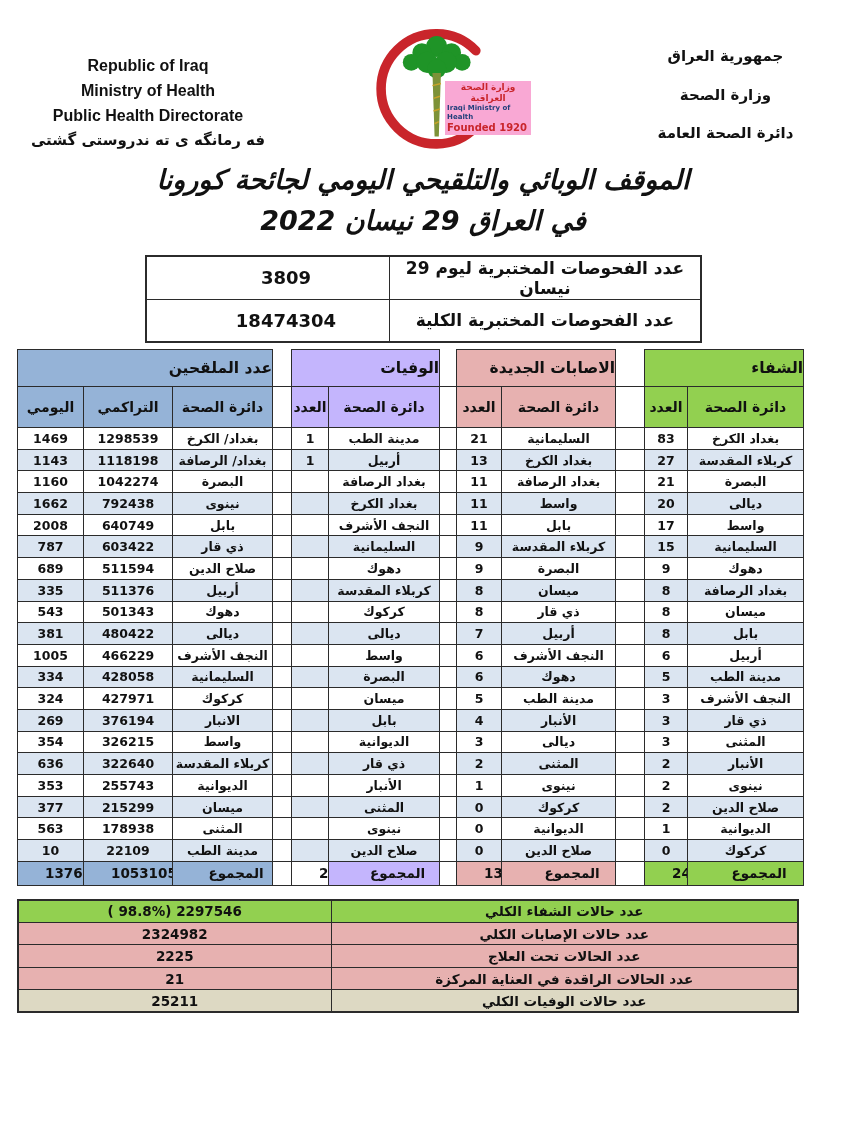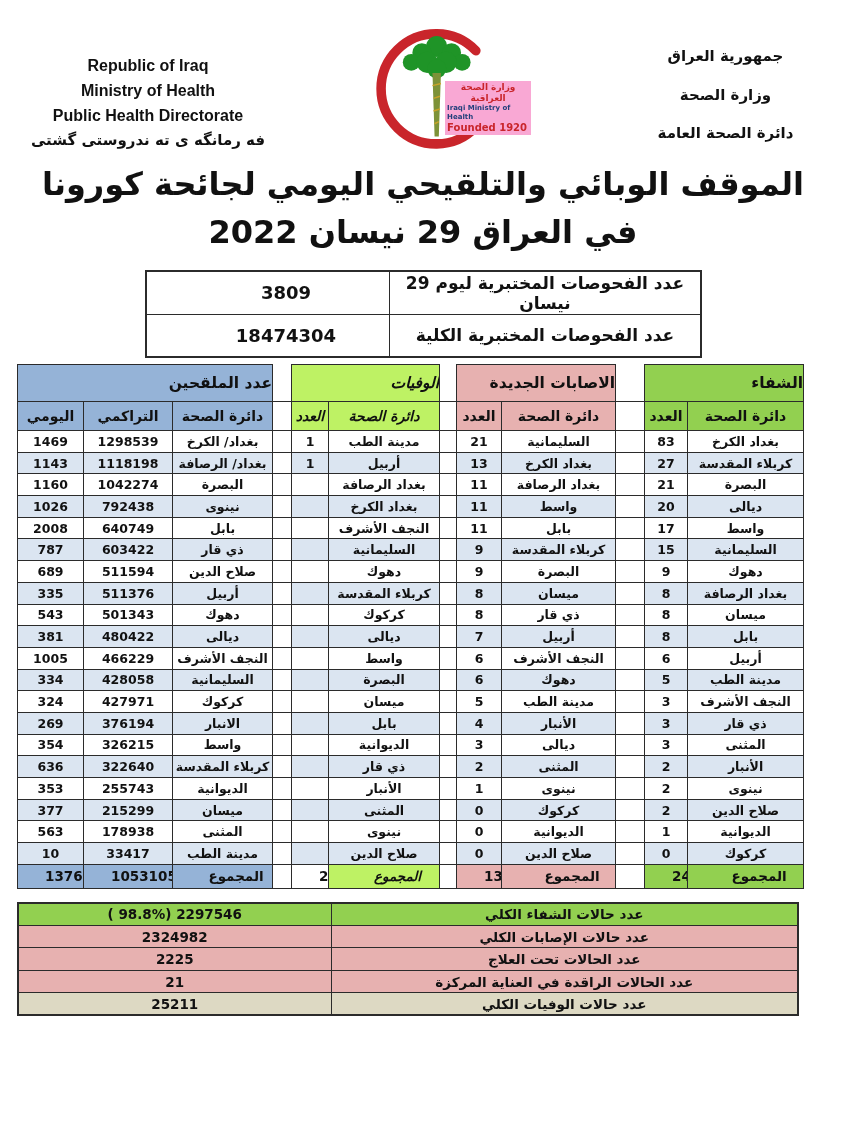--- a/index.html
+++ b/index.html
@@ -26,47 +26,47 @@
   .logo svg { position: absolute; inset: 0; }
   .logo-text {
     position: absolute; left: 52%; top: 46%; width: 86px; background: #f9a8d4;
     text-align: left; padding: 1px 2px; line-height: 1.25;
   }
   .logo-text .lt-ar { color: #c9252b; font-weight: bold; font-size: 9px; direction: rtl; text-align: center; }
   .logo-text .lt-en { color: #23407c; font-weight: bold; font-size: 7px; }
   .logo-text .lt-f  { color: #c9252b; font-weight: bold; font-size: 10px; }
 
   
-  .report-title { text-align: center; direction: rtl; font-weight: bold; font-size: 32px; line-height: 1.5; margin-top: 8px; }
+  .report-title { text-align: center; direction: rtl; font-weight: bold; font-size: 27px; line-height: 1.5; margin-top: 8px; font-style: italic; }
 
   
   table { border-collapse: collapse; }
   .tests { direction: rtl; width: 557px; margin: 14px auto 6px auto; border: 2px solid #2b2b2b; }
   .tests td { border: 1.5px solid #2b2b2b; height: 43px; text-align: center; vertical-align: middle; font-weight: bold; }
   .tests td.lbl { width: 312px; font-size: 17px; }
   .tests td.val { width: 245px; font-size: 18px; direction: ltr; padding-left: 36px; }
 
   
   .main { direction: rtl; table-layout: fixed; width: 786px; margin-top: 6px; }
   .main td { border: 1px solid #2b2b2b; text-align: center; vertical-align: middle;
              font-weight: bold; overflow: hidden; white-space: nowrap; }
   .main tr.grp-row td { height: 37px; font-size: 15.5px; text-align: right; }
   .main tr.grp-row td.spacer { border: none; background: #fff; }
-  .main tr.colhdr-row td { height: 29px; font-size: 14px; margin-left: 36px; }
+  .main tr.colhdr-row td { height: 41px; font-size: 14px; margin-left: 36px; }
   .main tbody tr { height: 21.7px; }
   .main tbody td { font-size: 12.5px; }
   .main td.num { direction: ltr; }
   .main td.spacer { background: #fff; }
   .main tbody tr.stripe td.name, .main tbody tr.stripe td.num { background: #DBE5F1; }
   .main tbody tr.total-row { height: 24px; }
   .main tbody tr.total-row td { font-size: 13.5px; padding-left: 27px; }
 
   .bg-green { background: #92D050; }
   .bg-pink  { background: #E7B1B0; }
-  .bg-gray  { background: #bef264; font-style: italic; }
+  .bg-gray  { background: #c4b5fd; }
   .bg-blue  { background: #95B3D7; }
   .bg-beige { background: #DDD9C3; }
   .bg-white { background: #ffffff; }
 
   
   .summary { direction: rtl; table-layout: fixed; width: 780px; margin-top: 13px; border: 2px solid #2b2b2b; }
   .summary td { border: 1.5px solid #2b2b2b; height: 22.5px; text-align: center; vertical-align: middle; font-weight: bold; font-size: 13.5px; }
   .summary td.s-lbl { width: 467px; }
   .summary td.s-val { width: 313px; direction: ltr; margin-left: 24px; }
 </style>
@@ -227,21 +227,21 @@
           <td class="num">20</td>
           <td class="spacer"></td>
           <td class="name">واسط</td>
           <td class="num">11</td>
           <td class="spacer"></td>
           <td class="name">بغداد الكرخ</td>
           <td class="num"></td>
           <td class="spacer"></td>
           <td class="name">نينوى</td>
           <td class="num">792438</td>
-          <td class="num">1026</td>
+          <td class="num">1662</td>
         </tr>
         <tr>
           <td class="name">واسط</td>
           <td class="num">17</td>
           <td class="spacer"></td>
           <td class="name">بابل</td>
           <td class="num">11</td>
           <td class="spacer"></td>
           <td class="name">النجف الأشرف</td>
           <td class="num"></td>
@@ -450,21 +450,21 @@
           <td class="name">كركوك</td>
           <td class="num">0</td>
           <td class="spacer"></td>
           <td class="name">صلاح الدين</td>
           <td class="num">0</td>
           <td class="spacer"></td>
           <td class="name">صلاح الدين</td>
           <td class="num"></td>
           <td class="spacer"></td>
           <td class="name">مدينة الطب</td>
-          <td class="num">33417</td>
+          <td class="num">22109</td>
           <td class="num">10</td>
         </tr>
         <tr class="total-row">
           <td class="name bg-green">المجموع</td>
           <td class="num bg-green">243</td>
           <td class="spacer"></td>
           <td class="name bg-pink">المجموع</td>
           <td class="num bg-pink">135</td>
           <td class="spacer"></td>
           <td class="name bg-gray">المجموع</td>

